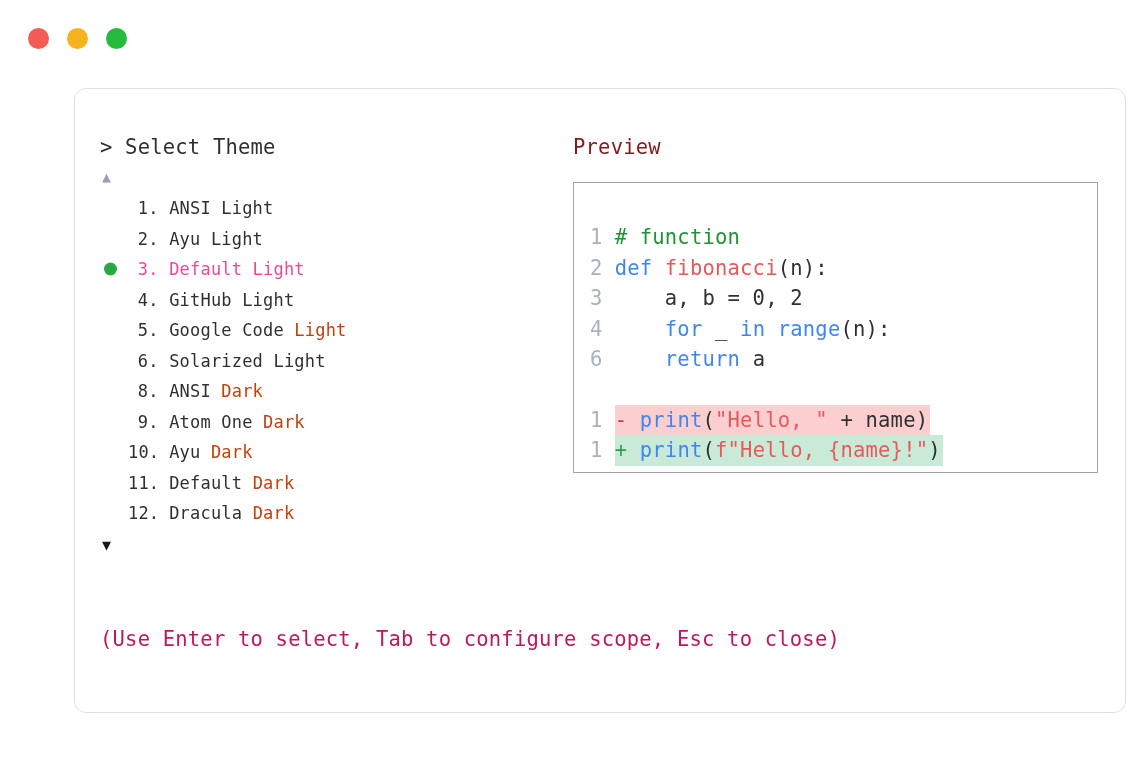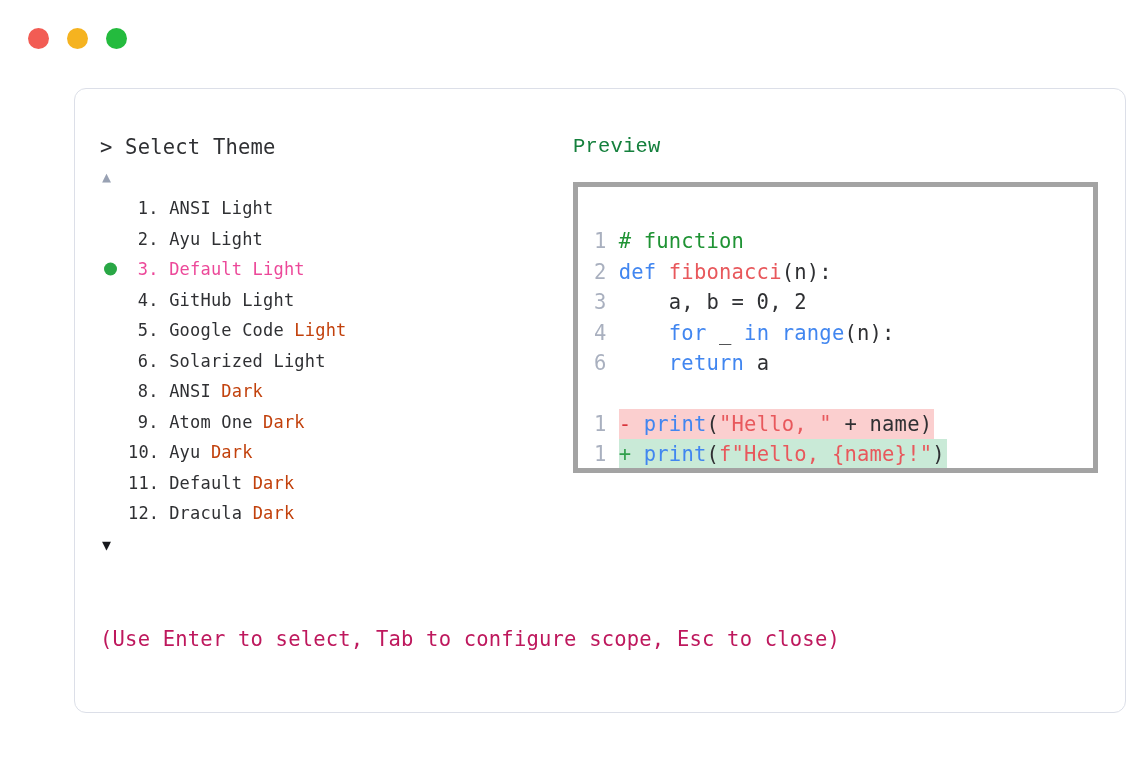--- a/index.html
+++ b/index.html
@@ -103,30 +103,29 @@
 
   
   .preview-col {
     position: absolute;
     left: 498px;
     top: 46px;
     width: 530px;
   }
   .preview-title {
     font-size: 20.5px;
-    color: #15803d;
+    color: #7f1d1d;
     letter-spacing: 0.2px;
     line-height: 24px;
-    font-family: Liberation Mono, monospace;
   }
   .code-box {
     margin-top: 23px;
     width: 525px;
     height: 291px;
-    border: 5px solid #a3a3a3;
+    border: 1px solid #a3a3a3;
     background: #ffffff;
     box-sizing: border-box;
     position: relative;
     overflow: hidden;
   }
   .code-inner {
     position: absolute;
     left: 0;
     top: 39px;
     width: 100%;

